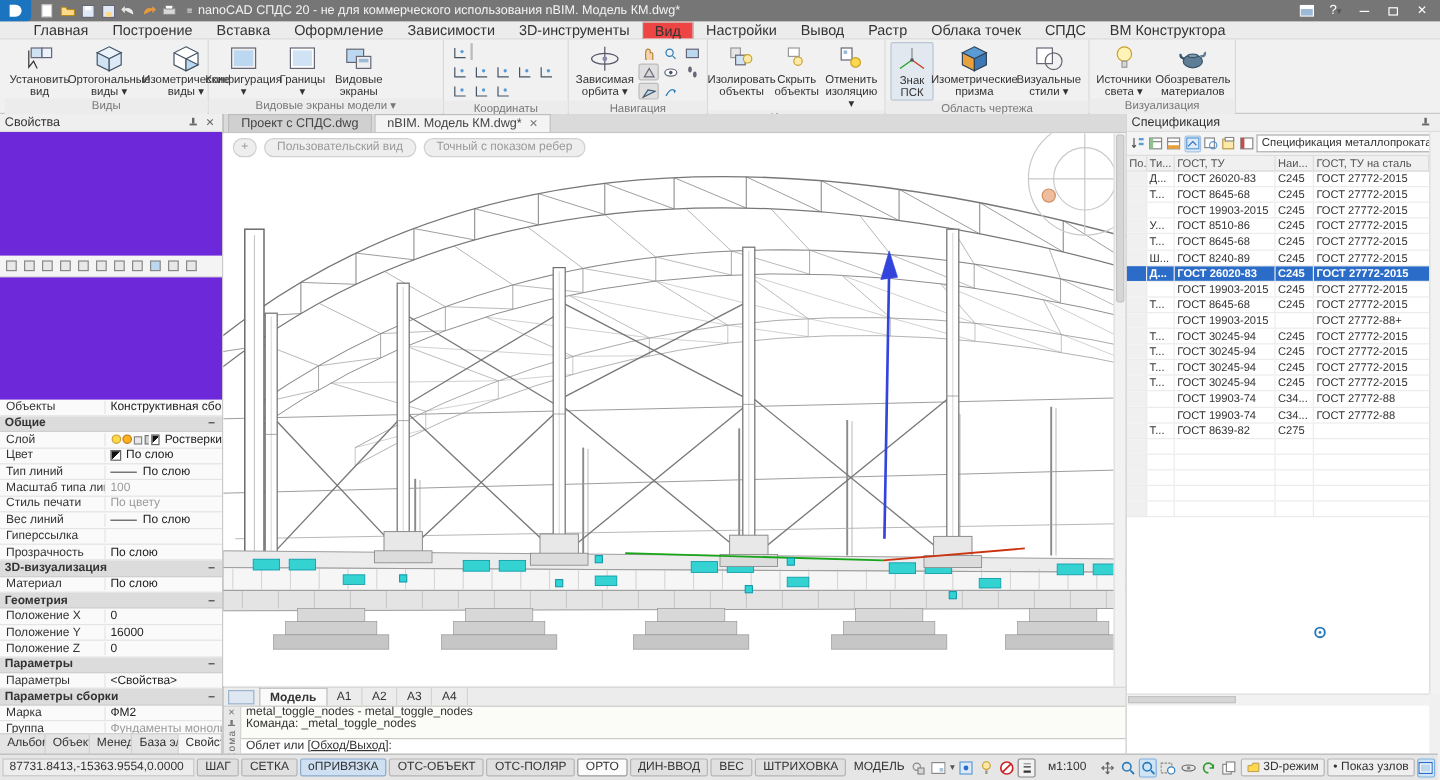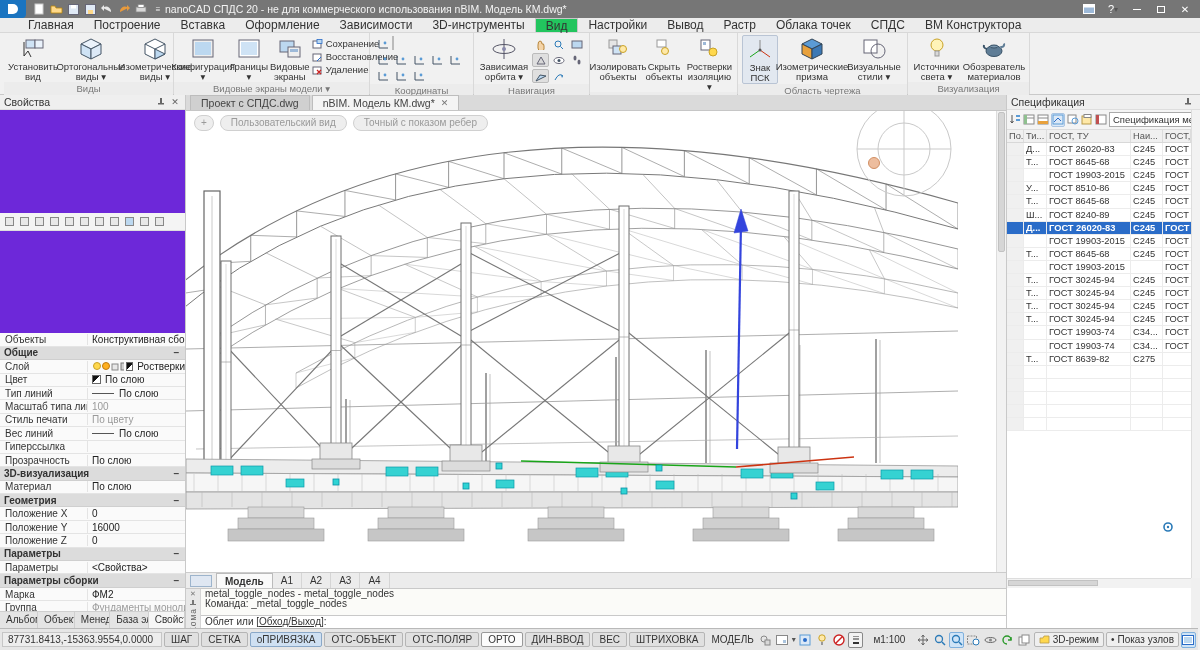--- a/index.html
+++ b/index.html
@@ -16,21 +16,21 @@
 .tb-title{flex:1;text-align:left;padding-right:14px;font-size:10.5px;color:#f4f4f4;white-space:nowrap;overflow:hidden;}
 .winbtns{display:flex;align-items:center;gap:2px;margin-right:4px;}
 .winbtn{width:22px;height:15px;display:flex;align-items:center;justify-content:center;color:#fff;font-size:10px;}
 .winbtn .box{width:8px;height:7px;border:1px solid #fff;}
 .winbtn .line{width:8px;height:1px;background:#fff;}
 .helpbtn{font-size:11px;}
 
 
 .menubar{position:absolute;top:18px;left:0;right:0;height:15px;background:#ececec;display:flex;align-items:stretch;padding-left:18px;border-bottom:1px solid #d8d8d8;}
 .menu-tab{padding:0 10px;line-height:15px;font-size:12px;color:#333;cursor:default;}
-.menu-tab.active{background:#22c55e;border:1px solid #c8c8c8;border-bottom:none;}
+.menu-tab.active{background:#ef4444;border:1px solid #c8c8c8;border-bottom:none;}
 
 
 .ribbon{position:absolute;top:33px;left:0;right:0;height:62px;background:#f1f1f1;border-bottom:1px solid #c9c9c9;display:flex;align-items:stretch;padding-left:4px;}
 .rgroup{display:flex;flex-direction:column;border-right:1px solid #d9d9d9;position:relative;}
 .rgroup-items{flex:1;display:flex;align-items:flex-start;padding:2px 4px 0 4px;gap:2px;}
 .rgroup-label{height:13px;line-height:13px;text-align:center;font-size:9.5px;color:#777;background:#ececec;}
 .rbtn{display:flex;flex-direction:column;align-items:center;width:62px;padding-top:1px;}
 .rbtn .ric{height:26px;display:flex;align-items:center;justify-content:center;}
 .rbtn .rlab{font-size:9.5px;line-height:10px;text-align:center;color:#333;}
 .rbtn.pressed{background:#e2e8f0;border:1px solid #b9c4d4;border-radius:2px;}
@@ -84,21 +84,21 @@
 .cmdline{height:40px;background:#fbfbf8;border-top:1px solid #c9c9c9;display:flex;}
 .cmd-side{width:15px;background:#e8e8e8;border-right:1px solid #d5d5d5;display:flex;flex-direction:column;align-items:center;font-size:8px;color:#666;padding-top:1px;gap:2px;}
 .cmd-side .vert{writing-mode:vertical-rl;transform:rotate(180deg);font-size:8.5px;letter-spacing:1px;}
 .cmd-body{flex:1;display:flex;flex-direction:column;font-family:"DejaVu Sans Mono",monospace;font-size:10px;color:#333;}
 .cmd-hist{flex:1;padding:0 4px;overflow:hidden;line-height:10px;}
 .cmd-hist div{white-space:pre;height:9.5px;}
 .cmd-input{height:13px;border-top:1px solid #c9c9c9;background:#fff;padding:0 4px;line-height:12px;white-space:pre;}
 .cmd-input .lnk{text-decoration:underline;}
 
 
-.panel-right{width:194px;background:#f0f0f0;border-left:1px solid #c9c9c9;display:flex;flex-direction:column;position:relative;}
+.panel-right{width:262px;background:#f0f0f0;border-left:1px solid #c9c9c9;display:flex;flex-direction:column;position:relative;}
 .spec-toolbar{height:20px;display:flex;align-items:center;gap:2px;padding:0 3px;border-bottom:1px solid #ddd;background:#f4f4f4;}
 .spec-toolbar .sti{width:14px;height:14px;display:flex;align-items:center;justify-content:center;border-radius:2px;}
 .spec-toolbar .sti.hl{background:#dce9f7;border:1px solid #a9c4e2;}
 .spec-combo{flex:1;height:15px;background:#fff;border:1px solid #aaa;font-size:9.5px;line-height:13px;padding:0 3px;color:#333;display:flex;}
 .spec-combo .cv{flex:1;overflow:hidden;white-space:nowrap;}
 .spec-table{flex:1;background:#fff;position:relative;overflow:hidden;margin-right:9px;}
 .srow{display:flex;height:13.1px;border-bottom:1px solid #ececec;font-size:9.3px;align-items:center;color:#333;}
 .srow>div{padding:0 2px;overflow:hidden;white-space:nowrap;border-right:1px solid #ececec;height:100%;line-height:13px;}
 .srow .c0{width:17px;background:#f0f0f0;}
 .srow .c1{width:23px;}
@@ -275,43 +275,20 @@
       <div class="rbtn" style="width:46px">
         <span class="ric">
             <svg width="24" height="22">
               <rect x="2" y="3" width="14" height="11" fill="#bcd8f0" stroke="#667"></rect>
               <rect x="10" y="9" width="12" height="10" fill="#eee" stroke="#667"></rect>
               <rect x="12" y="11" width="8" height="3" fill="#9db9d8"></rect>
             </svg>
           </span>
         <span class="rlab">Видовые экраны</span>
       </div>
-      <div class="sideitems">
-        <div class="sideitem">
-            <svg width="11" height="10">
-              <rect x="1" y="2" width="8" height="7" fill="#fff" stroke="#667"></rect>
-              <rect x="5" y="0.5" width="5" height="4" fill="#bcd8f0" stroke="#2a6cc8" stroke-width="0.8"></rect>
-            </svg>
-            <span>Сохранение</span>
-          </div>
-        <div class="sideitem">
-            <svg width="11" height="10">
-              <rect x="1" y="2" width="8" height="7" fill="#fff" stroke="#667"></rect>
-              <path d="M5 9 L9 5" stroke="#2a6cc8"></path>
-            </svg>
-            <span>Восстановление</span>
-          </div>
-        <div class="sideitem">
-            <svg width="11" height="10">
-              <rect x="1" y="2" width="8" height="7" fill="#fff" stroke="#667"></rect>
-              <path d="M5 5 L9 9 M9 5 L5 9" stroke="#cc2222" stroke-width="1.2"></path>
-            </svg>
-            <span>Удаление</span>
-          </div>
-      </div>
     </div>
     <div class="rgroup-label"><span>Видовые экраны модели</span> ▾</div>
   </div>
 
   <div class="rgroup" style="width:104px">
     <div class="rgroup-items">
       <div class="smallgrid" id="coord-grid" style="grid-template-columns:repeat(5,17px);">
           <span class="sic">
             <svg width="12" height="11">
               <path d="M2 1 L2 9 L11 9" stroke="#456" fill="none"></path>
@@ -456,21 +433,21 @@
         <span class="rlab">Скрыть объекты</span>
       </div>
       <div class="rbtn" style="width:52px">
         <span class="ric">
             <svg width="22" height="22">
               <rect x="3" y="2" width="9" height="10" fill="#fff" stroke="#667"></rect>
               <rect x="5" y="4" width="3" height="3" fill="#9db9d8"></rect>
               <circle cx="15" cy="14" r="4" fill="#ffd84d" stroke="#c9a227"></circle>
             </svg>
           </span>
-        <span class="rlab"><span>Ростверки изоляцию</span> ▾</span>
+        <span class="rlab"><span>Отменить изоляцию</span> ▾</span>
       </div>
     </div>
     <div class="rgroup-label">Изоляция</div>
   </div>
 
   <div class="rgroup" style="width:170px">
     <div class="rgroup-items">
       <div class="rbtn pressed" style="width:36px">
         <span class="ric">
             <svg width="24" height="22">

